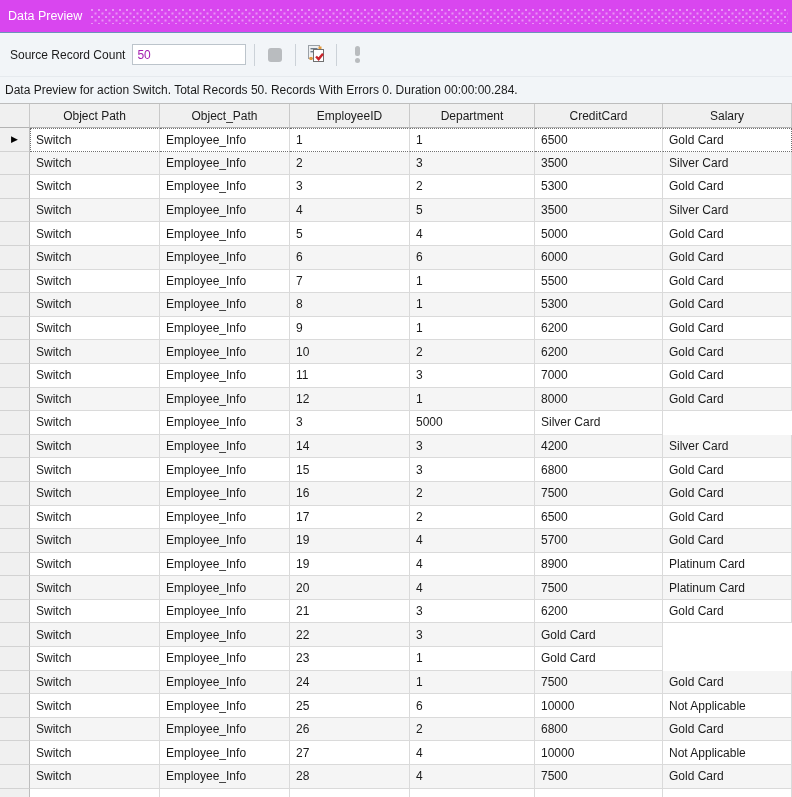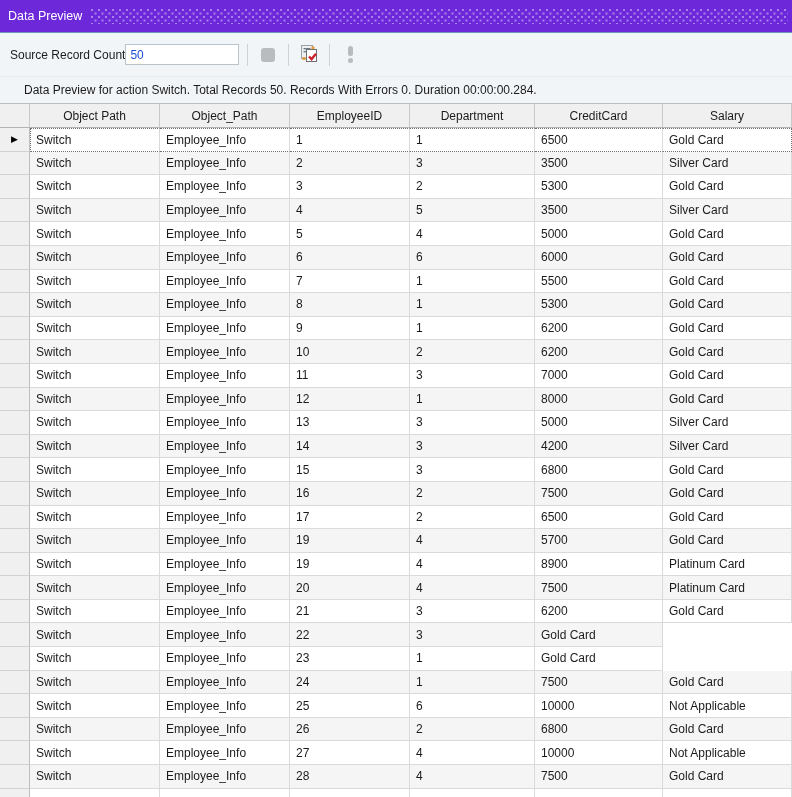--- a/index.html
+++ b/index.html
@@ -7,21 +7,21 @@
   body {
     font-family: "Liberation Sans", "DejaVu Sans", sans-serif;
     font-size: 12px;
     color: #1b1b1b;
     background: #f2f5f8;
   }
 
   
   .titlebar {
     height: 33px;
-    background: #6d28d9;
+    background: #d946ef;
     border-bottom: 1px solid #6d94ba;
     display: flex;
     align-items: center;
     padding: 0 4px 0 8px;
   }
   .titlebar .title {
     color: #ffffff;
     font-size: 12.5px;
     white-space: nowrap;
   }
@@ -37,29 +37,29 @@
   }
 
   
   .toolbar {
     height: 43px;
     display: flex;
     align-items: center;
     padding-left: 10px;
     background: #f2f5f8;
   }
-  .toolbar .lbl { white-space: nowrap; }
+  .toolbar .lbl { margin-right: 7px; white-space: nowrap; }
   .toolbar input {
     width: 114px; height: 21px;
     border: 1px solid #bcc4cb;
     background: #ffffff;
     font-family: "Liberation Sans", sans-serif;
     font-size: 12px;
     padding: 0 4px;
-    color: #1d4ed8;
+    color: #a21caf;
     outline: none;
   }
   .sep {
     width: 1px; height: 22px;
     background: #ccd2d8;
     margin: 0 8px;
   }
   .tool-btn {
     width: 24px; height: 24px;
     display: flex; align-items: center; justify-content: center;
@@ -83,21 +83,21 @@
     background: #b9bcbf;
     border-radius: 50%;
     margin-top: 2px;
   }
 
   
   .statusbar {
     height: 27px;
     display: flex;
     align-items: center;
-    padding-left: 24px;
+    padding-left: 5px;
     background: #f2f5f8;
     border-top: 1px solid #e6eaee;
     white-space: nowrap;
   }
 
   
   .grid {
     height: 694px;
     overflow: hidden;
     background: #ffffff;
@@ -303,21 +303,20 @@
         <div class="td">Employee_Info</div>
         <div class="td">12</div>
         <div class="td">1</div>
         <div class="td">8000</div>
         <div class="td">Gold Card</div>
       </div>
       <div class="grid-row tr">
         <div class="rowhead"></div>
         <div class="td">Switch</div>
         <div class="td">Employee_Info</div>
-        <div class="td">13</div>
         <div class="td">3</div>
         <div class="td">5000</div>
         <div class="td">Silver Card</div>
       </div>
       <div class="grid-row tr alt">
         <div class="rowhead"></div>
         <div class="td">Switch</div>
         <div class="td">Employee_Info</div>
         <div class="td">14</div>
         <div class="td">3</div>

